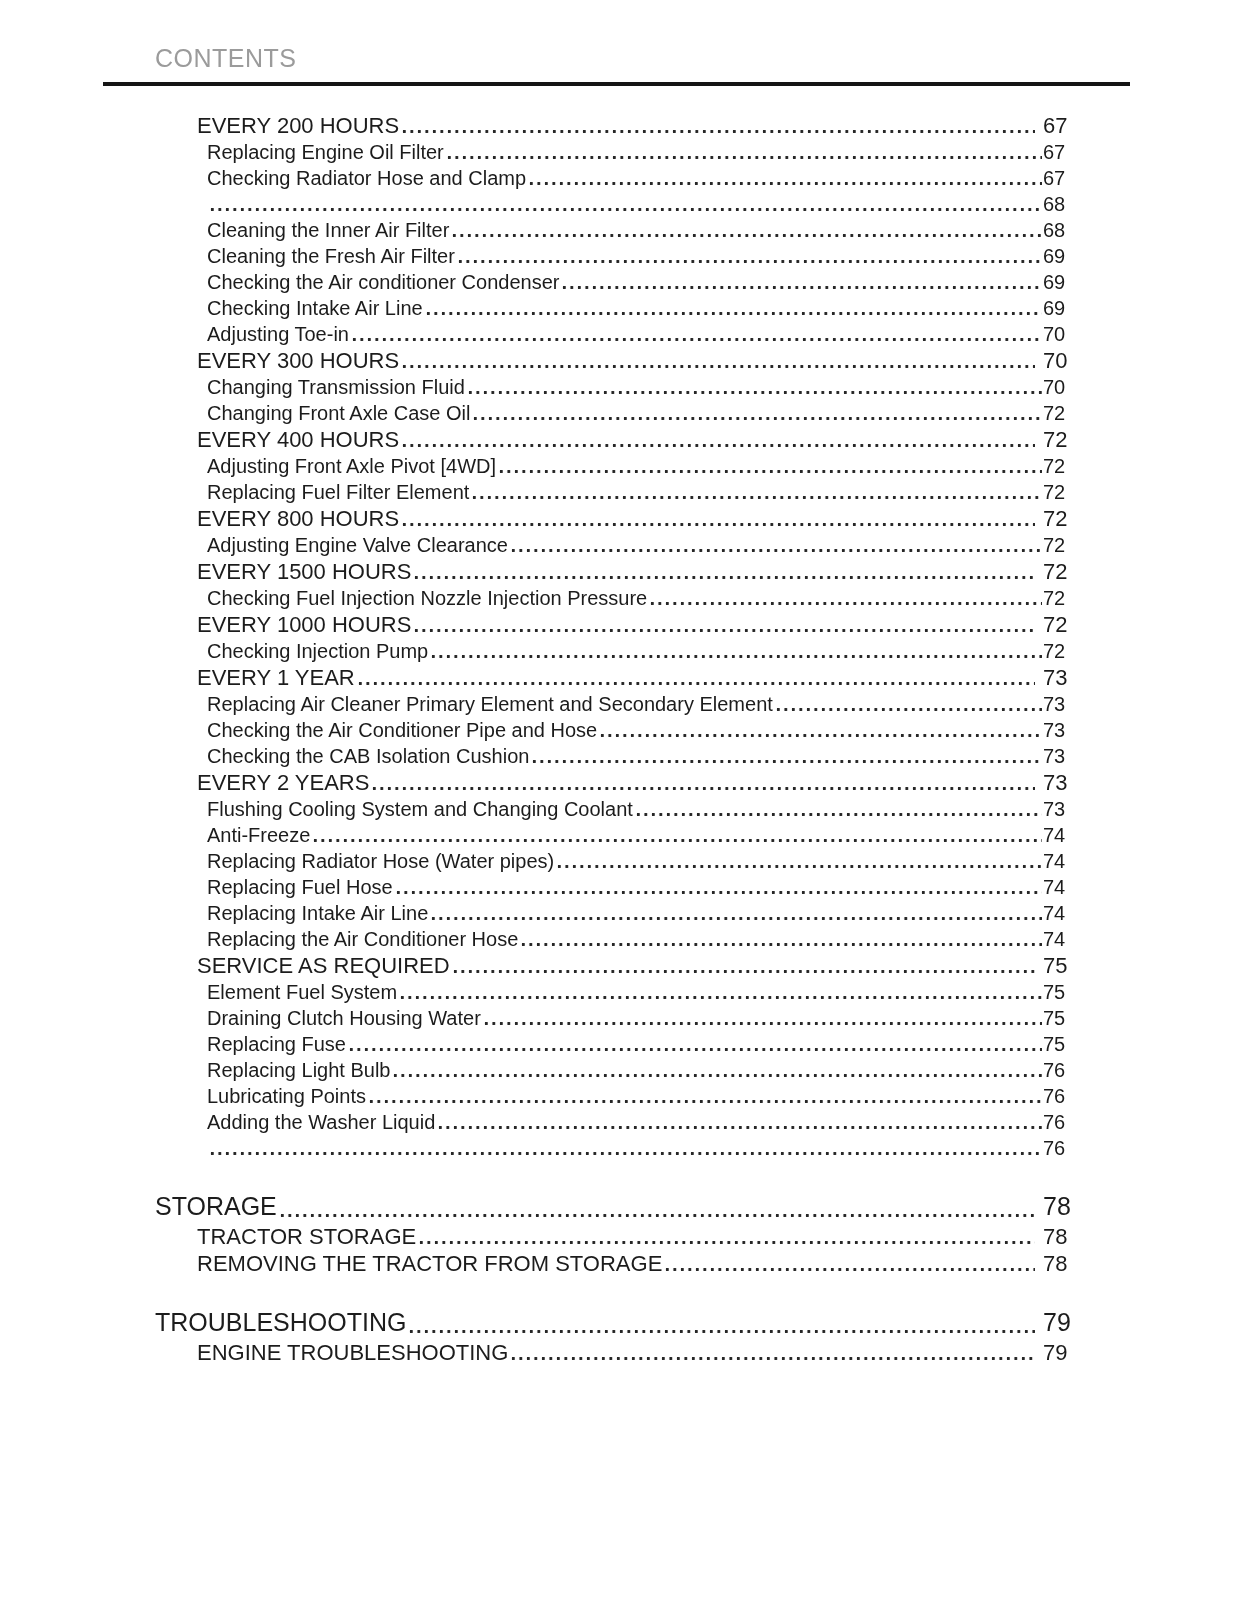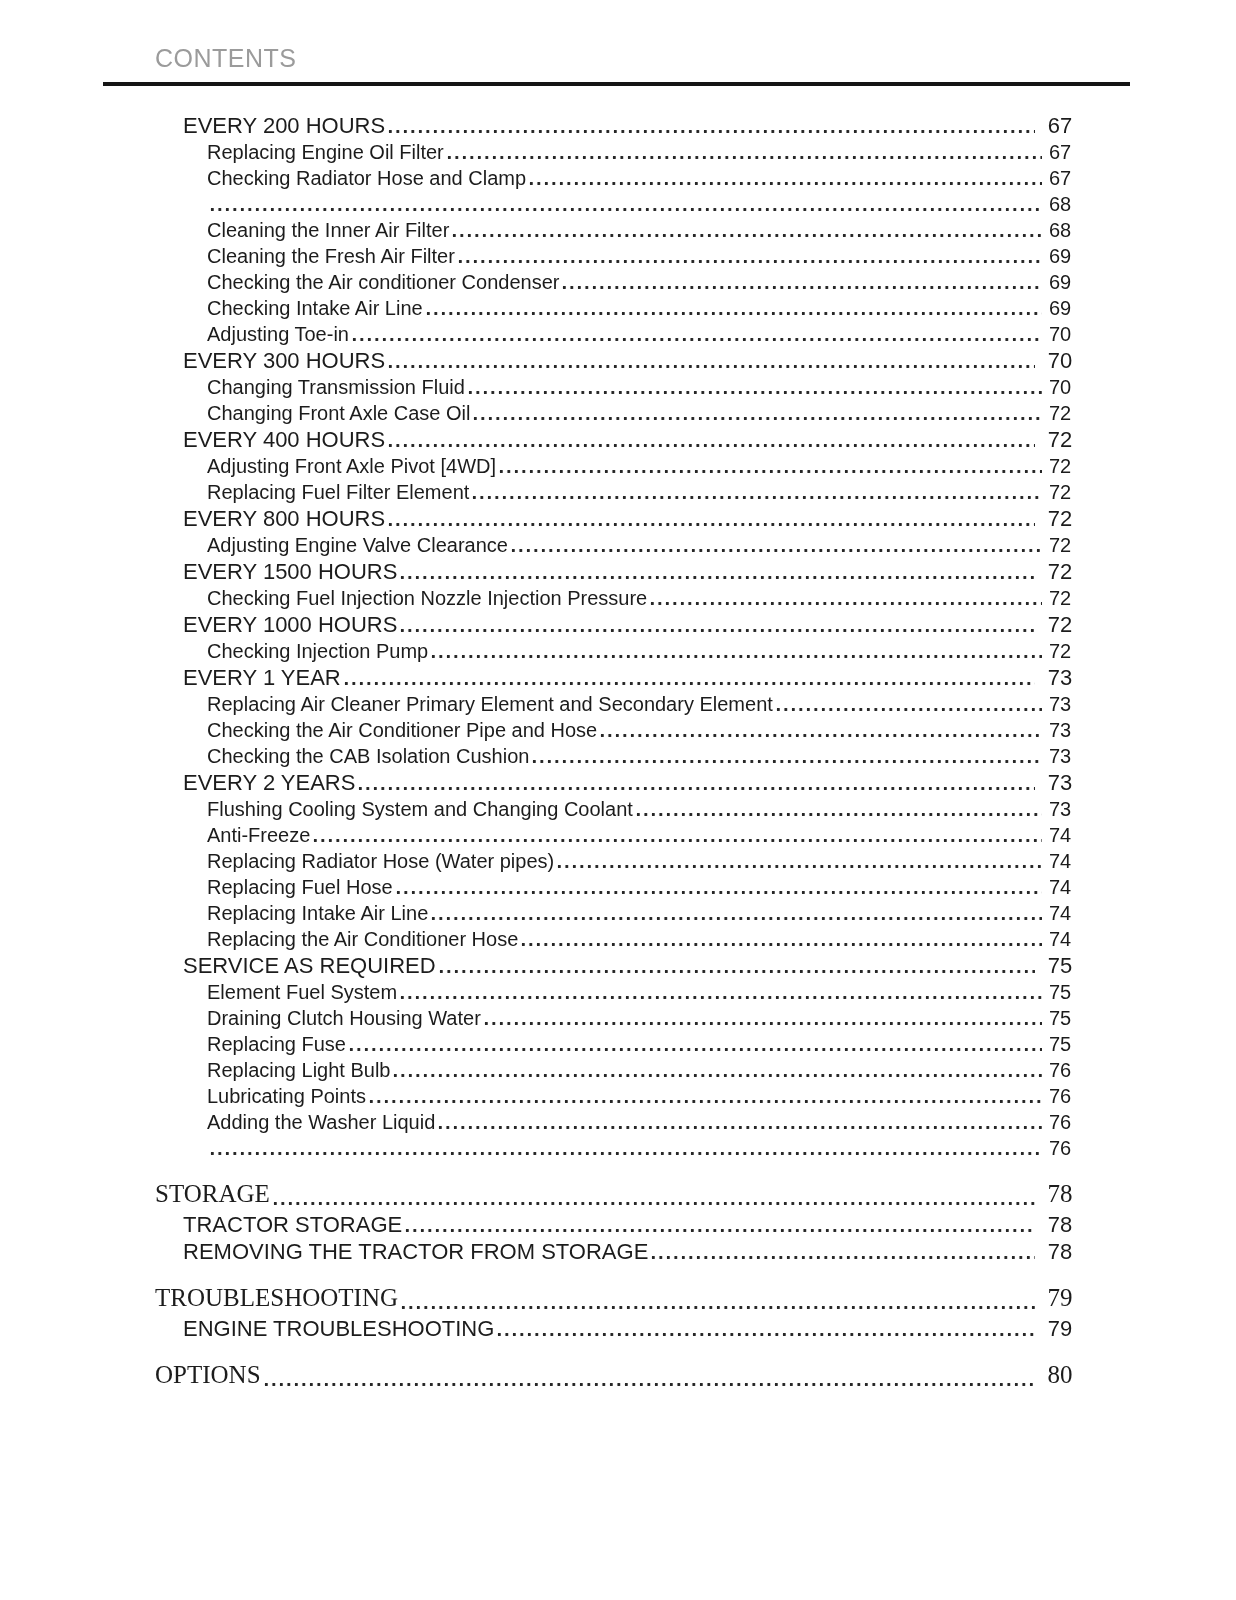--- a/index.html
+++ b/index.html
@@ -42,49 +42,48 @@
     display: flex;
     align-items: baseline;
     white-space: nowrap;
   }
   .toc-row.level-2 {
     margin-left: 52px;
     font-size: 20px;
     line-height: 26px;
   }
   .toc-row.level-1 {
-    margin-left: 28px;
+    margin-left: 42px;
     font-size: 22px;
     line-height: 27px;
   }
   .toc-row.level-0 {
     margin-left: 0;
     font-size: 25px;
     line-height: 34px;
   }
   .toc-row.gap-before {
-    margin-top: 16px;
-    font-family: Liberation Serif, serif;
+    margin-top: 28px;
   }
   .toc-label {
     flex: 0 0 auto;
   }
   .dot-leader {
     flex: 1 1 auto;
     align-self: flex-end;
     height: 7px;
     margin: 0 1px 4px 3px;
     background-image: radial-gradient(circle at 2.2px 3.5px, #262626 1.45px, rgba(0,0,0,0) 1.75px);
     background-size: 7.5px 7px;
     background-repeat: repeat-x;
   }
   .toc-page {
     flex: 0 0 auto;
     min-width: 34px;
-    text-align: center;
+    text-align: left;
   }
   .level-1 .toc-page, .level-0 .toc-page {
     padding-left: 7px;
   }
 </style>
 </head>
 <body>
 
 <div class="page-header">CONTENTS</div>
 
@@ -307,18 +306,13 @@
     <div class="toc-row level-0 gap-before">
       <span class="toc-label">TROUBLESHOOTING</span>
       <span class="dot-leader"></span>
       <span class="toc-page">79</span>
     </div>
     <div class="toc-row level-1">
       <span class="toc-label">ENGINE TROUBLESHOOTING</span>
       <span class="dot-leader"></span>
       <span class="toc-page">79</span>
     </div>
-    <div class="toc-row level-0 gap-before">
-      <span class="toc-label">OPTIONS</span>
-      <span class="dot-leader"></span>
-      <span class="toc-page">80</span>
-    </div>
   </div>
 
 </body></html>

